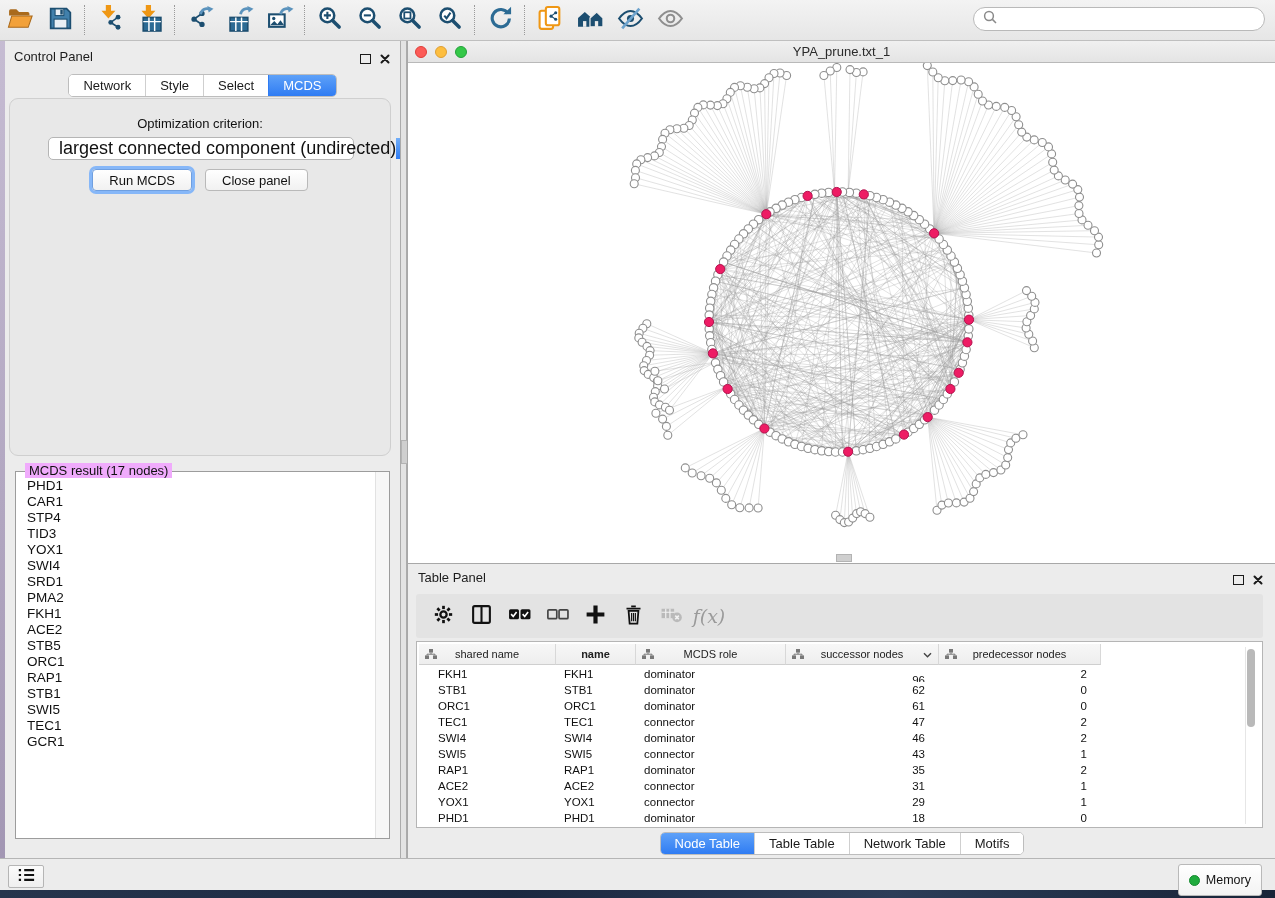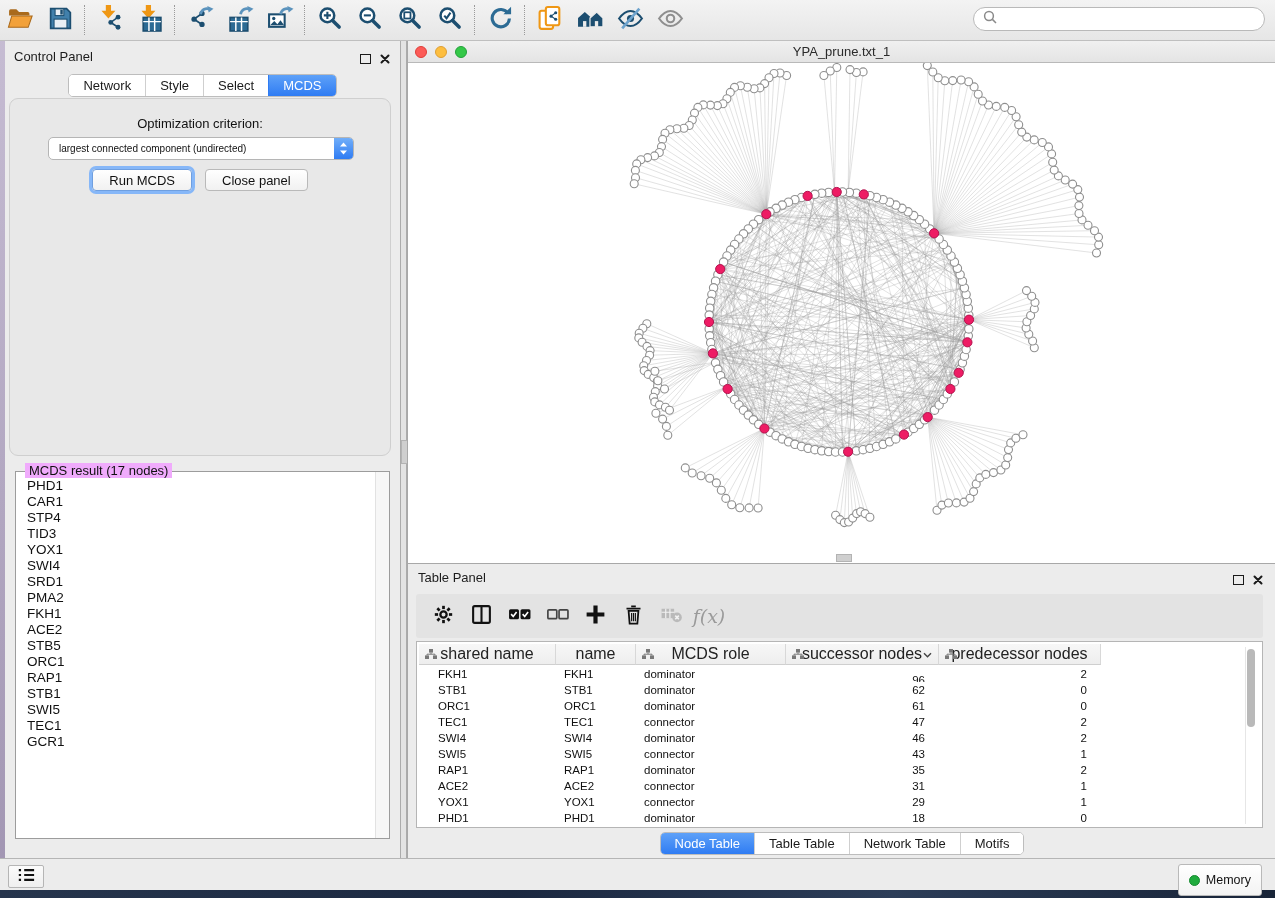--- a/index.html
+++ b/index.html
@@ -27,21 +27,21 @@
   #tp-btns{right:12px;top:7px;}
   .float-box{width:9px;height:8px;border:1.6px solid #1a1a1a;display:inline-block;}
   .seg{display:inline-flex;height:21px;border:1px solid #bdbdbd;border-radius:5px;background:#fff;overflow:hidden;}
   .seg button{border:none;background:#fff;font-size:13px;color:#1a1a1a;padding:0 14px;border-left:1px solid #cfcfcf;height:21px;line-height:21px;cursor:default;font-family:inherit;}
   .seg button:first-child{border-left:none;}
   .seg button.active{background:linear-gradient(#5ea1f8,#2f7cf3);color:#fff;border-left-color:#2f7cf3;}
   #cp-tabs{left:0;top:33px;width:395px;text-align:center;}
   #cp-card{left:4px;top:57px;width:382px;height:358px;background:#e8e8e8;border:1px solid #cfcfcf;border-radius:9px;box-sizing:border-box;}
   #opt-label{width:100%;text-align:center;top:17px;font-size:13px;color:#111;}
   #criterion-select{left:38px;top:38px;width:306px;height:23px;background:#fff;border:1px solid #b5b5b5;border-radius:5px;display:flex;align-items:center;box-sizing:border-box;}
-  #criterion-text{flex:1;font-size:10px;color:#111;padding-left:10px;white-space:nowrap;}
+  #criterion-text{flex:1;font-size:18px;color:#111;padding-left:10px;white-space:nowrap;}
   #criterion-stepper{width:19px;height:21px;border-radius:0 4px 4px 0;background:linear-gradient(#71aef9,#2f7cf3);display:flex;align-items:center;justify-content:center;}
   #cp-buttons{left:0;top:70px;width:100%;display:flex;justify-content:center;gap:13px;}
   .mac-btn{height:22px;background:linear-gradient(#ffffff,#f1f1f1);border:1px solid #b9b9b9;border-radius:4px;font-size:13px;color:#111;padding:0 16px;font-family:inherit;cursor:default;}
   .mac-btn.focused{box-shadow:0 0 0 3px #86b7f8;border-color:#6f9fe0;}
   #result-box{left:10px;top:430px;width:375px;height:368px;background:#fff;border:1px solid #9c9c9c;box-sizing:border-box;}
   #result-legend{position:absolute;top:-9px;left:9px;background:#f0abfc;padding:0 4px;font-size:13px;color:#111;}
   #result-list{position:absolute;left:1px;top:6px;bottom:1px;right:14px;overflow:hidden;font-size:13.5px;color:#111;}
   #result-list div{padding-left:10px;line-height:16px;}
   #result-scroll{position:absolute;right:0;top:0;bottom:0;width:13px;background:#f7f7f7;border-left:1px solid #e2e2e2;}
 
@@ -62,21 +62,21 @@
   #network-canvas{position:absolute;left:0;top:22px;width:866px;height:500px;background:#fff;}
 
   
   #table-panel{left:407px;top:563px;width:868px;height:295px;background:#ececec;border-left:1px solid #a8a8a8;border-top:1px solid #a8a8a8;box-sizing:border-box;}
   #tp-title{left:10px;top:6px;}
   #tp-toolbar{left:8px;top:30px;width:847px;height:44px;background:#e3e3e3;border-radius:3px;display:flex;align-items:center;padding-left:10px;box-sizing:border-box;gap:4px;}
   .tp-btn{width:34px;height:34px;border:none;background:transparent;display:flex;align-items:center;justify-content:center;padding:0;cursor:default;}
   .fx-text{font-family:"DejaVu Serif","Liberation Serif",serif;font-style:italic;font-size:19px;color:#9a9a9a;}
   #tp-table{left:8px;top:77px;width:847px;height:187px;background:#fff;border:1px solid #b5b5b5;box-sizing:border-box;overflow:hidden;}
   #tp-header{position:absolute;left:2px;top:2px;height:21px;display:flex;}
-  .th{background:linear-gradient(#f7f7f7,#eeeeee);border-right:1px solid #d8d8d8;border-bottom:1px solid #cfcfcf;box-sizing:border-box;font-size:16px;color:#222;display:flex;align-items:center;justify-content:center;position:relative;}
+  .th{background:linear-gradient(#f7f7f7,#eeeeee);border-right:1px solid #d8d8d8;border-bottom:1px solid #cfcfcf;box-sizing:border-box;font-size:11px;color:#222;display:flex;align-items:center;justify-content:center;position:relative;}
   .th .tree{position:absolute;left:6px;top:5px;}
   .th .chev{position:absolute;right:6px;top:8px;}
   #tp-rows{position:absolute;left:2px;top:24px;right:24px;}
   .tr{display:flex;height:16px;line-height:16px;font-size:11.5px;color:#111;}
   .td{box-sizing:border-box;overflow:hidden;white-space:nowrap;}
   .td.num{text-align:right;}
   #tp-vscroll{position:absolute;right:5px;top:5px;width:11px;bottom:3px;background:#fff;border-left:1px solid #e6e6e6;}
   #tp-thumb{position:absolute;left:1px;top:2px;width:8px;height:78px;background:#b9b9b9;border-radius:5px;}
   #tp-tabs{left:0;top:268px;width:868px;text-align:center;}
 
@@ -1244,21 +1244,21 @@
                 <g fill="#787878">
                   <rect x="4" y="0" width="4" height="3.6"></rect>
                   <rect x="0" y="6.4" width="4" height="3.6"></rect>
                   <rect x="8" y="6.4" width="4" height="3.6"></rect>
                 </g>
                 <path d="M6 3.6v1.6M2 6.4V5.2h8v1.2" stroke="#787878" fill="none"></path>
               </svg>
             </span>
             <span>shared name</span>
           </div>
-          <div class="th" style="width: 80px;">
+          <div class="th" style="width: 80px; font-weight: bold;">
             <span>name</span>
           </div>
           <div class="th" style="width: 150px;">
             <span>
               <svg class="tree" width="12" height="11" viewBox="0 0 12 11">
                 <g fill="#787878">
                   <rect x="4" y="0" width="4" height="3.6"></rect>
                   <rect x="0" y="6.4" width="4" height="3.6"></rect>
                   <rect x="8" y="6.4" width="4" height="3.6"></rect>
                 </g>

